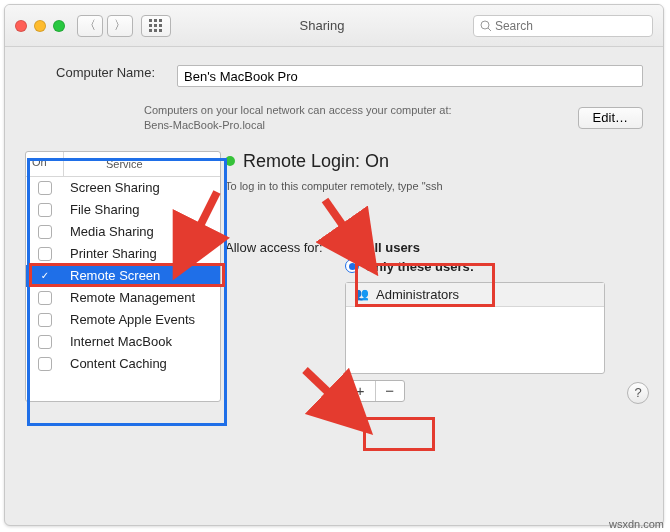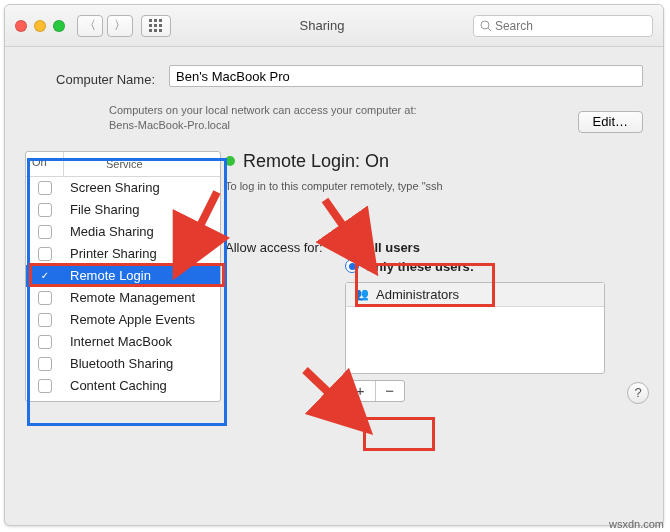--- a/index.html
+++ b/index.html
@@ -9,24 +9,24 @@
   .traffic { display: flex; gap: 7px; margin-right: 12px;}
   .dot { width: 12px; height: 12px; border-radius: 50%; border: .5px solid rgba(0,0,0,.15);}
   .dot.red { background:#ff5f57;} .dot.yellow{background:#febc2e;} .dot.green{background:#28c840;}
   .navgrp { display:flex; gap:4px; margin-right:8px;}
   .tbtn { height:22px; min-width:26px; padding:0 6px; border:1px solid #b5b5b5; border-radius:4px; background:linear-gradient(#fdfdfd,#f1f1f1); display:flex; align-items:center; justify-content:center; font-size:12px; color:#555;}
   .tbtn.grid{min-width:30px;}
   .title { flex:1; text-align:center; font-size:13px; color:#4a4a4a; }
   .search { width:180px; height:22px; border:1px solid #c9c9c9; border-radius:4px; background:#fff; display:flex; align-items:center; padding:0 6px; color:#999; gap:4px;}
   .search input { border:none; outline:none; font-size:12px; background:transparent; width:100%; color:#333;}
   .content { padding: 18px 20px 12px 20px; position:relative; }
-  .namerow { display:flex; align-items:flex-end; gap:14px; margin-left:10px; margin-bottom:16px;}
+  .namerow { display:flex; align-items:flex-start; gap:22px; margin-left:10px; margin-bottom:16px;}
   .namerow label { font-size:13px; color:#333; text-align:right; width:120px;}
   .txtfield { flex:1; height:22px; border:1px solid #b9b9b9; border-radius:2px; background:#fff; padding:0 6px; font-size:13px; }
-  .hintrow { margin-left:84px; display:flex; align-items:flex-end; gap:20px; margin-top:6px;}
+  .hintrow { margin-left:119px; display:flex; align-items:center; gap:20px; margin-top:6px;}
   .hint { font-size:11px; color:#666; line-height:1.35;}
   .editbtn { margin-left:auto; }
   .btn { height:22px; padding:0 14px; border:1px solid #b5b5b5; border-radius:4px; background:linear-gradient(#fcfcfc,#f0f0f0); font-size:13px;}
   .body { display:flex; gap:4px; margin-top:18px; }
   .services { width:196px; border:1px solid #bcbcbc; border-radius:3px; background:#fff; }
   .svhdr { display:flex; border-bottom:1px solid #d7d7d7; font-size:11px; color:#555; }
   .svhdr .c1{width:38px; padding:4px 6px; border-right:1px solid #d7d7d7;}
   .svhdr .c2{flex:1; padding:6px 6px;margin-left:36px;}
   .svrow { display:flex; align-items:center; height:22px; font-size:13px;}
   .svrow .c1{width:38px; display:flex; justify-content:center;}
@@ -142,45 +142,39 @@
             <div class="svrow">
               <div class="c1">
                 <div class="cb"></div>
               </div>
               <div class="c2">Printer Sharing</div>
             </div>
             <div class="svrow sel">
               <div class="c1">
                 <div class="cb on">✓</div>
               </div>
-              <div class="c2">Remote Login</div>
+              <div class="c2">Remote Screen</div>
             </div>
             <div class="svrow">
               <div class="c1">
                 <div class="cb"></div>
               </div>
               <div class="c2">Remote Management</div>
             </div>
             <div class="svrow">
               <div class="c1">
                 <div class="cb"></div>
               </div>
               <div class="c2">Remote Apple Events</div>
             </div>
             <div class="svrow">
               <div class="c1">
                 <div class="cb"></div>
               </div>
               <div class="c2">Internet MacBook</div>
-            </div>
-            <div class="svrow">
-              <div class="c1">
-                <div class="cb"></div>
-              </div>
-              <div class="c2">Bluetooth Sharing</div>
             </div>
             <div class="svrow">
               <div class="c1">
                 <div class="cb"></div>
               </div>
               <div class="c2">Content Caching</div>
             </div>
           </div>
       </div>
 

